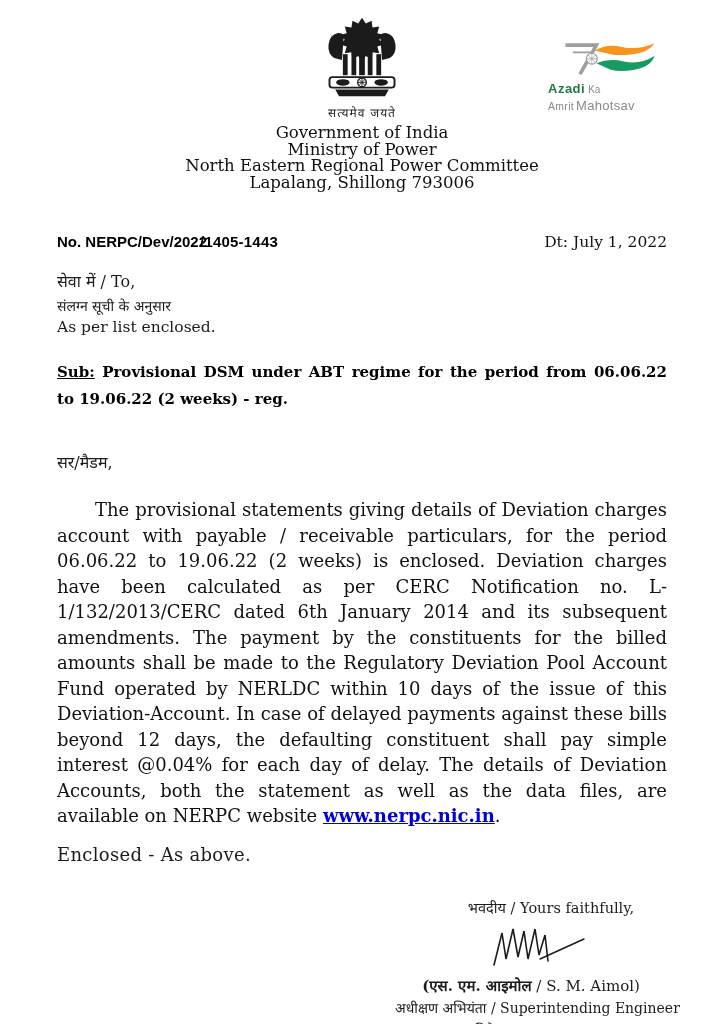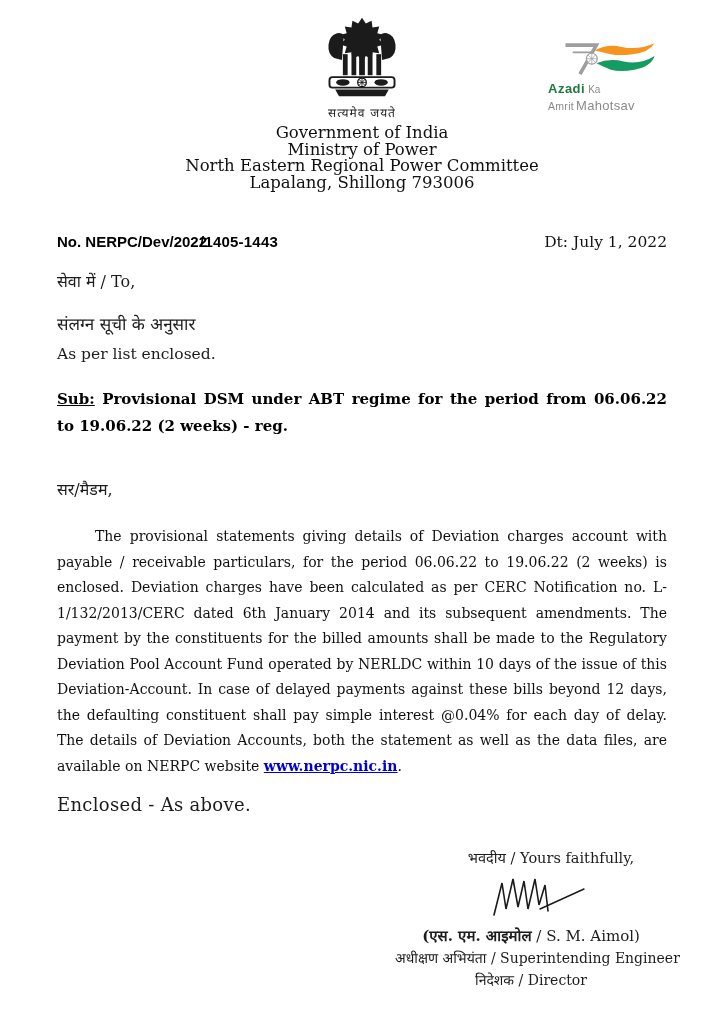--- a/index.html
+++ b/index.html
@@ -44,37 +44,37 @@
   }
   .ref-stamp {
     font-family:"Liberation Sans",sans-serif;
     font-weight:bold; font-size:15px;
     margin-left:-23px; letter-spacing:.2px;padding-left:16px;
   }
   .date { font-size:15.5px; color:#111; }
 
   
   .to-line   { margin-top:19px;  font-size:16px; }
-  .list-hi   { margin-top:20px;  font-size:17px; }
-  .list-en   { margin-top:10px;   font-size:15.5px; }
+  .list-hi   { margin-top:4px;  font-size:14px; }
+  .list-en   { margin-top:3px;   font-size:15.5px; }
 
   
   .subject {
     margin-top:23px; font-weight:bold; font-size:15px;
     line-height:27px; text-align:justify; color:#000;
   }
   .subject .sub-label { text-decoration:underline; }
 
   
   .sal-hi { margin-top:38px; font-size:16px; }
   .sal-en { margin-top:6px;  font-size:15.5px; }
 
   
   .body-para {
-    margin-top:24px; font-size:14px; line-height:25.5px;
+    margin-top:24px; font-size:18px; line-height:25.5px;
     text-align:justify; text-indent:38px; color:#111;
   }
   .weblink { color:#0000d6; text-decoration:underline; font-weight:bold; cursor:pointer; }
 
   
   .enclosure { margin-top:15px; font-size:18px; letter-spacing:.3px; }
 
   
   .sig-block { margin-top:32px; margin-left:auto; width:272px; text-align:center; }
   .sig-closing { font-size:14.5px; text-align:center; padding-left:40px; }

